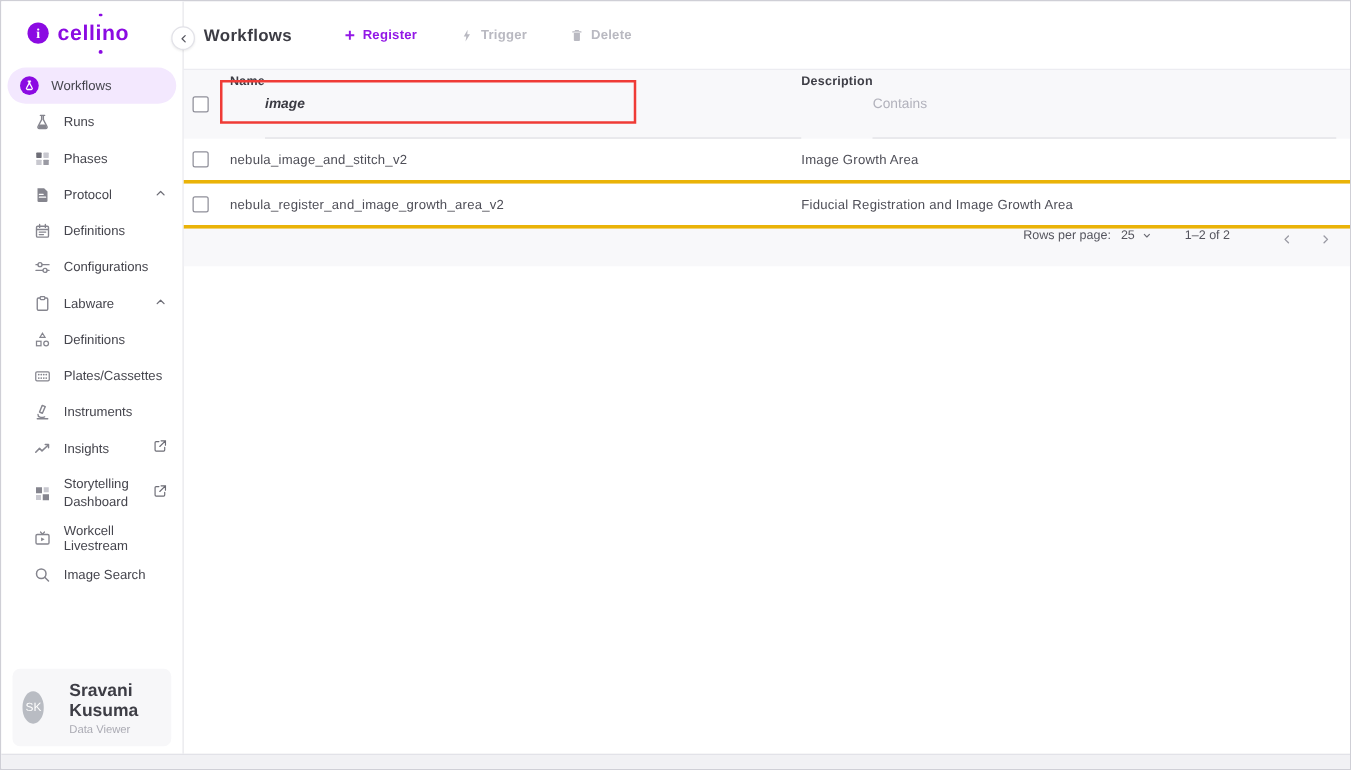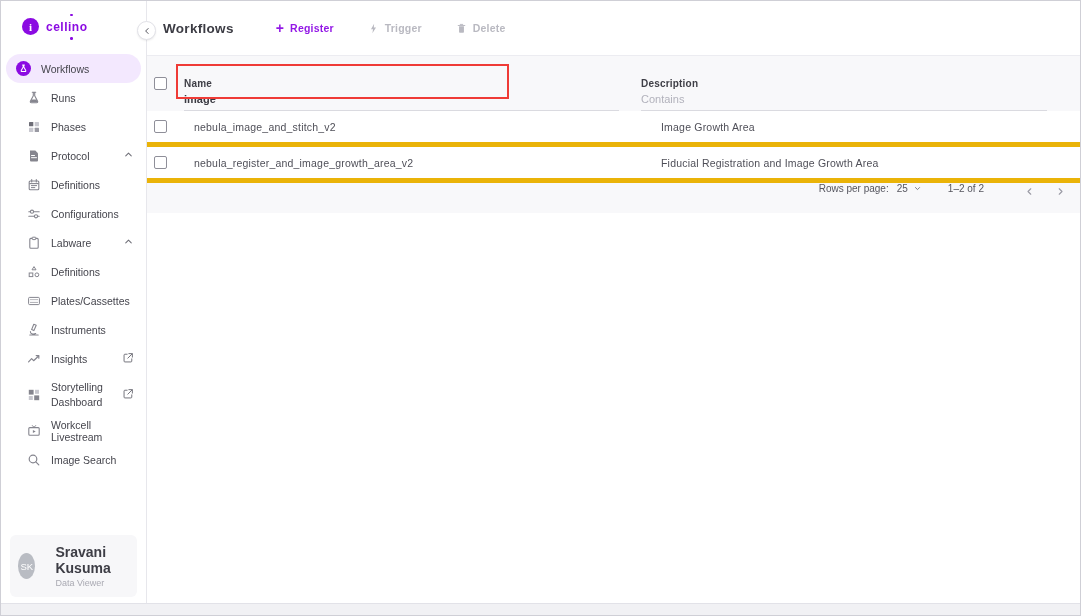--- a/index.html
+++ b/index.html
@@ -6,21 +6,21 @@
   html,body { background:#e9e9ee; }
   body { font-family:"Liberation Sans", sans-serif; }
   .page { width:1081px; height:616px; background:#fff; border:1px solid #cfcfd6; position:relative; display:flex; flex-direction:column; overflow:hidden; }
   .app { flex:1; display:flex; min-height:0; }
   .bottom-strip { height:12px; background:#f1f1f4; border-top:1px solid #e2e2e8; }
 
   
   .sidebar { width:146px; border-right:1px solid #e7e7ec; background:#fff; display:flex; flex-direction:column; flex:none; }
   .logo-row { height:51px; display:flex; align-items:center; padding-left:21px; gap:7px; }
   .logo-badge { width:17px; height:17px; border-radius:50%; background:#8b0be2; color:#fff; display:flex; align-items:center; justify-content:center; font-size:11px; font-weight:bold; font-family:"Liberation Serif", serif; }
-  .logo-word { font-size:12px; font-weight:600; color:#8b0be2; letter-spacing:.5px; position:relative; }
+  .logo-word { font-size:17px; font-weight:600; color:#8b0be2; letter-spacing:.5px; position:relative; }
   .logo-word .dot { position:absolute; width:2.5px; height:2.5px; border-radius:50%; background:#8b0be2; left:58%; }
   .logo-word .dot.top { top:-6px; } .logo-word .dot.bot { bottom:-6px; }
 
   nav { display:flex; flex-direction:column; font-size:10.5px; font-weight:500; color:#45454d; padding-top:2px; }
   .nav-item { height:29px; display:flex; align-items:center; gap:10px; padding-left:26px; padding-right:12px; cursor:pointer; }
   .nav-item.sub { }
   .nav-item.two-line { height:43px; }
   .nav-item.two-line .nav-label { line-height:1.4; width:74px; }
   .nav-item.active { background:#f3e8fe; border-radius:17px; margin:0 5px; padding-left:10px; }
   .ic { width:14px; height:14px; flex:none; color:#85858e; }
@@ -47,28 +47,28 @@
   .plus-glyph { font-size:14px; font-weight:600; line-height:1; }
 
   .collapse-btn { position:absolute; left:-10px; top:20px; width:19px; height:19px; border-radius:50%; background:#fff; border:1px solid #e2e2e8; box-shadow:0 1px 2px rgba(0,0,0,.08); display:flex; align-items:center; justify-content:center; cursor:pointer; z-index:5; }
   .collapse-btn svg { width:10px; height:10px; color:#55555e; }
 
   
   .grid-row { display:grid; grid-template-columns:37px 457px 1fr; padding-right:11px; align-items:center; }
   .filter-row { height:55px; background:#f8f8fa; flex:none; align-items:stretch; }
   .cb-cell { display:flex; align-items:center; justify-content:flex-start; padding-left:7px; }
   .cb { appearance:none; -webkit-appearance:none; width:13px; height:13px; border:1.5px solid #8f8f99; border-radius:2px; background:#fff; cursor:pointer; margin:0; }
-  .fcol { display:flex; flex-direction:column; justify-content:flex-end; padding-top:4px; }
+  .fcol { display:flex; flex-direction:row; justify-content:space-between; padding-top:4px; }
   .flabel { font-size:10px; font-weight:700; color:#3e3e46; letter-spacing:.2px; margin-bottom:3px; }
   .filter-input { border:none; border-bottom:1px solid #dadae0; background:transparent; outline:none; font-family:inherit; font-size:11px; padding:1px 0 5px; width:calc(100% - 22px); }
-  .filter-input.name { color:#3a3a42; font-weight:600; }
+  .filter-input.name { color:#3a3a42; font-weight:600;font-style:italic; }
   .filter-input.desc { color:#3a3a42; font-weight:700; }
   .filter-input::placeholder { color:#b2b2bc; font-weight:400; }
 
-  .data-row { height:36px; border-bottom:5px solid #eab308; background:#fff; font-size:10.5px; color:#4f4f58; cursor:pointer;gap:10px; }
+  .data-row { height:36px; border-bottom:3px solid #eab308; background:#fff; font-size:10.5px; color:#4f4f58; cursor:pointer; }
   .cell-name, .cell-desc { letter-spacing:.2px; }
 
   .pagination { height:30px; background:#f8f8fa; display:flex; align-items:flex-start; justify-content:flex-end; font-size:10px; color:#55555e; padding-right:10px; flex:none; }
   .rpp-label { margin-right:8px; }
   .rpp-select { display:flex; align-items:center; gap:5px; cursor:pointer; margin-right:26px; }
   .rpp-select svg { width:9px; height:9px; color:#6d6d76; }
   .range { margin-right:24px; }
   .pg-btn { background:none; border:none; cursor:pointer; padding:2px 4px; margin-left:12px; }
   .pg-btn svg { width:11px; height:11px; color:#9a9aa4; }
 

